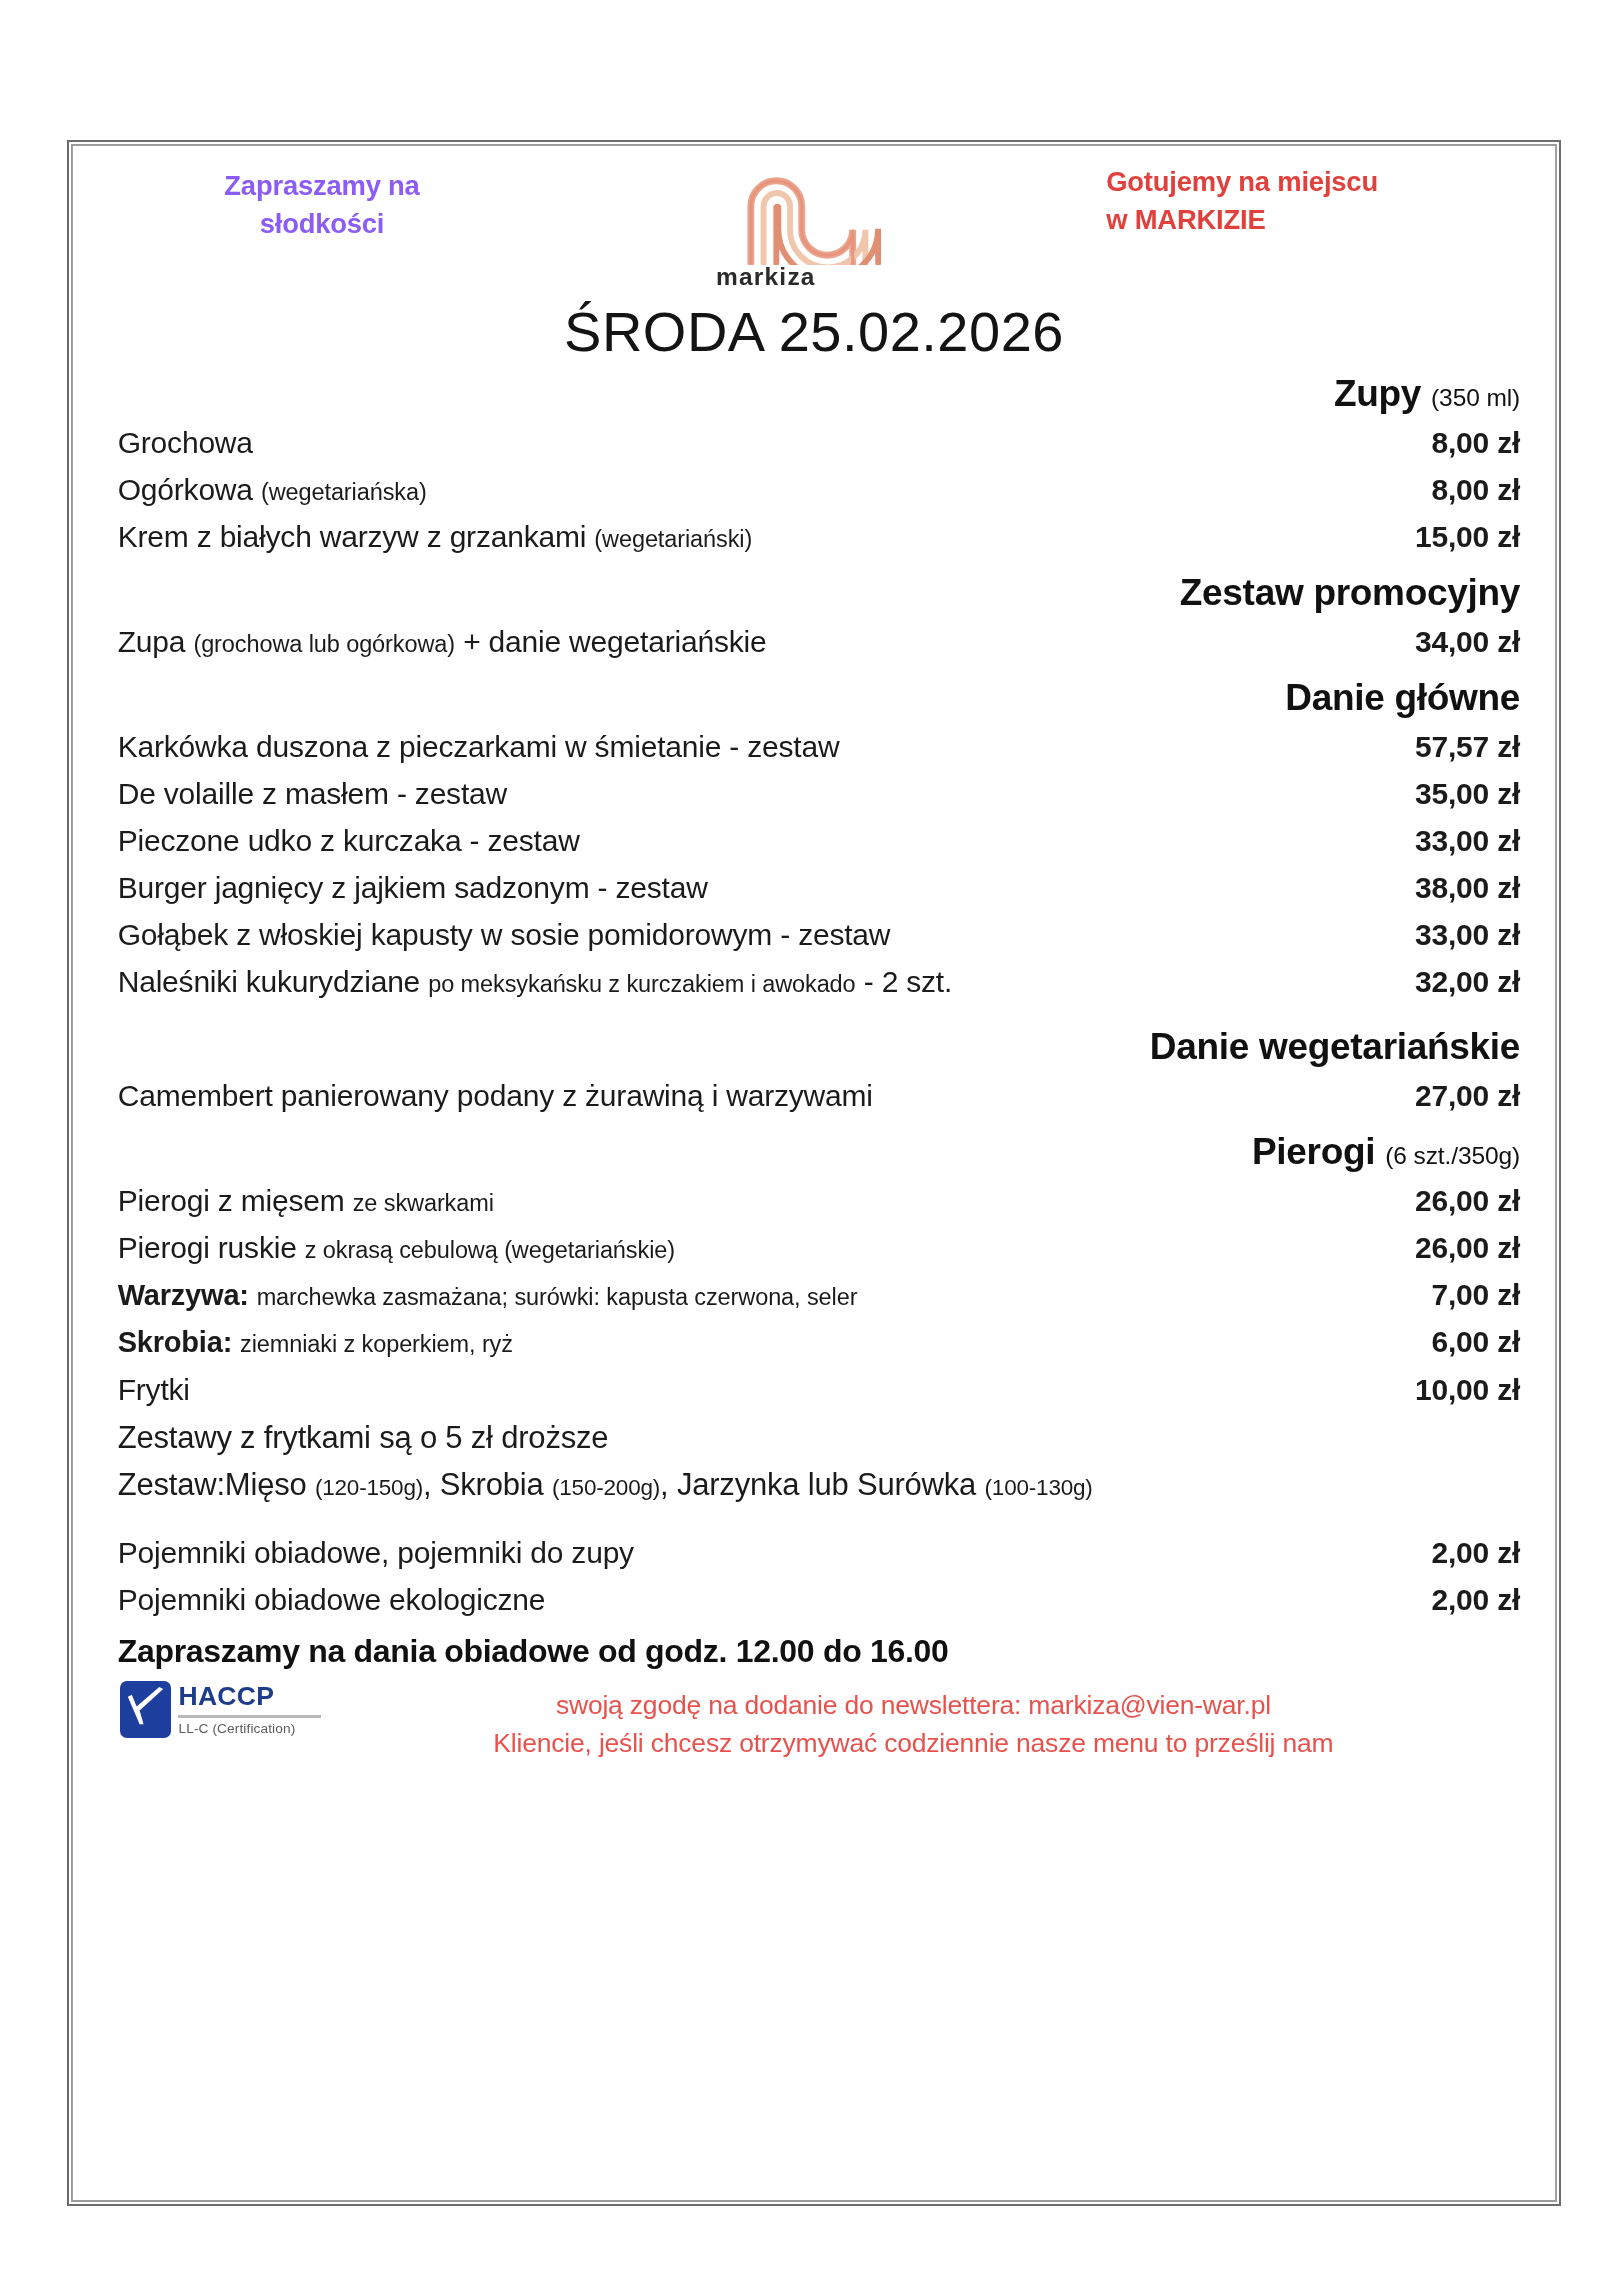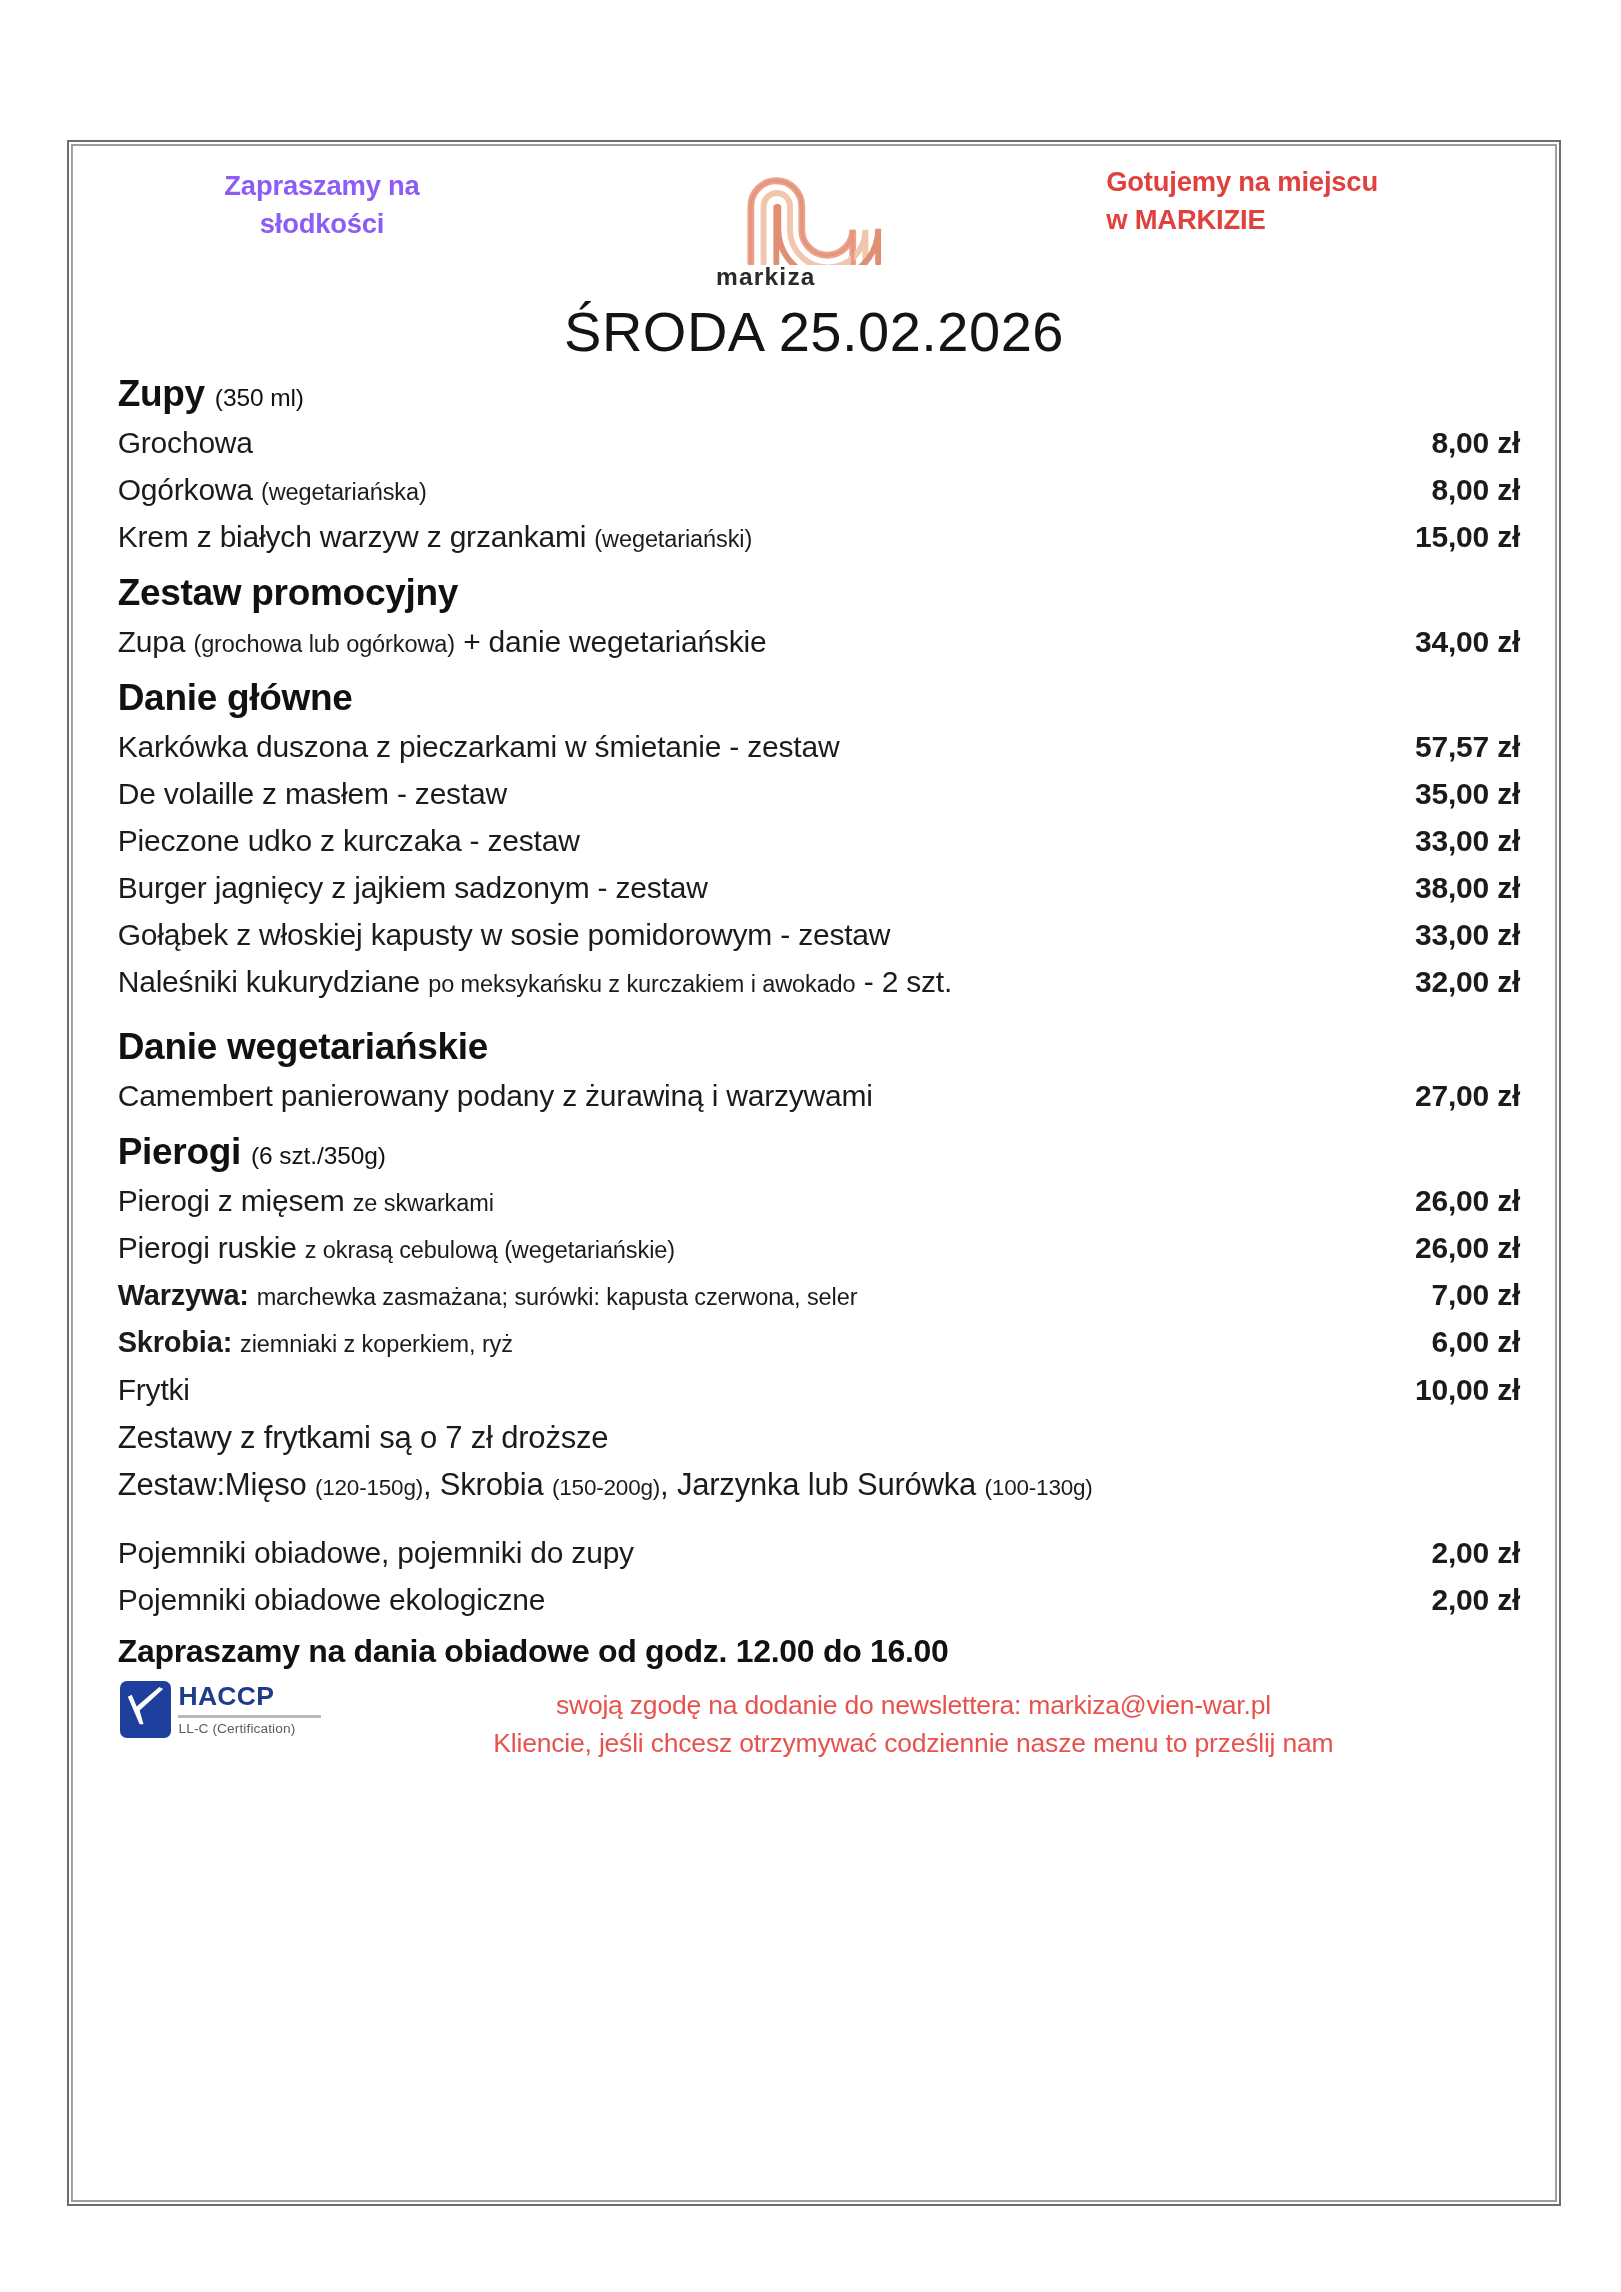--- a/index.html
+++ b/index.html
@@ -95,20 +95,21 @@
   
   .menu { padding: 0 5.9px 0 15.7px; }
 
   .sec-head {
     font-size: 37px;
     font-weight: 600;
     color: #111111;
     letter-spacing: -0.3px;
     line-height: 1.24;
     margin: 9.8px 0 2px 0;
+    text-align: right;
   }
   .sec-head .qty {
     font-size: 24.5px;
     font-weight: 400;
     letter-spacing: -0.1px;
   }
   .sec-head.tight { margin-top: 5.9px; }
 
   .row {
     display: flex;
@@ -364,21 +365,21 @@
           <span class="bold">Skrobia:</span>
           <span class="sub">ziemniaki z koperkiem, ryż</span>
         </div>
         <div class="price">6,00 zł</div>
       </div>
       <div class="row">
         <div class="name">Frytki</div>
         <div class="price">10,00 zł</div>
       </div>
 
-      <div class="note">Zestawy z frytkami są o 7 zł droższe</div>
+      <div class="note">Zestawy z frytkami są o 5 zł droższe</div>
       <div class="note">
         <span>Zestaw:Mięso</span>
         <span class="sm">(120-150g)</span><span>, Skrobia</span>
         <span class="sm">(150-200g)</span><span>, Jarzynka lub Surówka</span>
         <span class="sm">(100-130g)</span>
       </div>
 
       <div class="spacer-md"></div>
 
       <div class="row">

